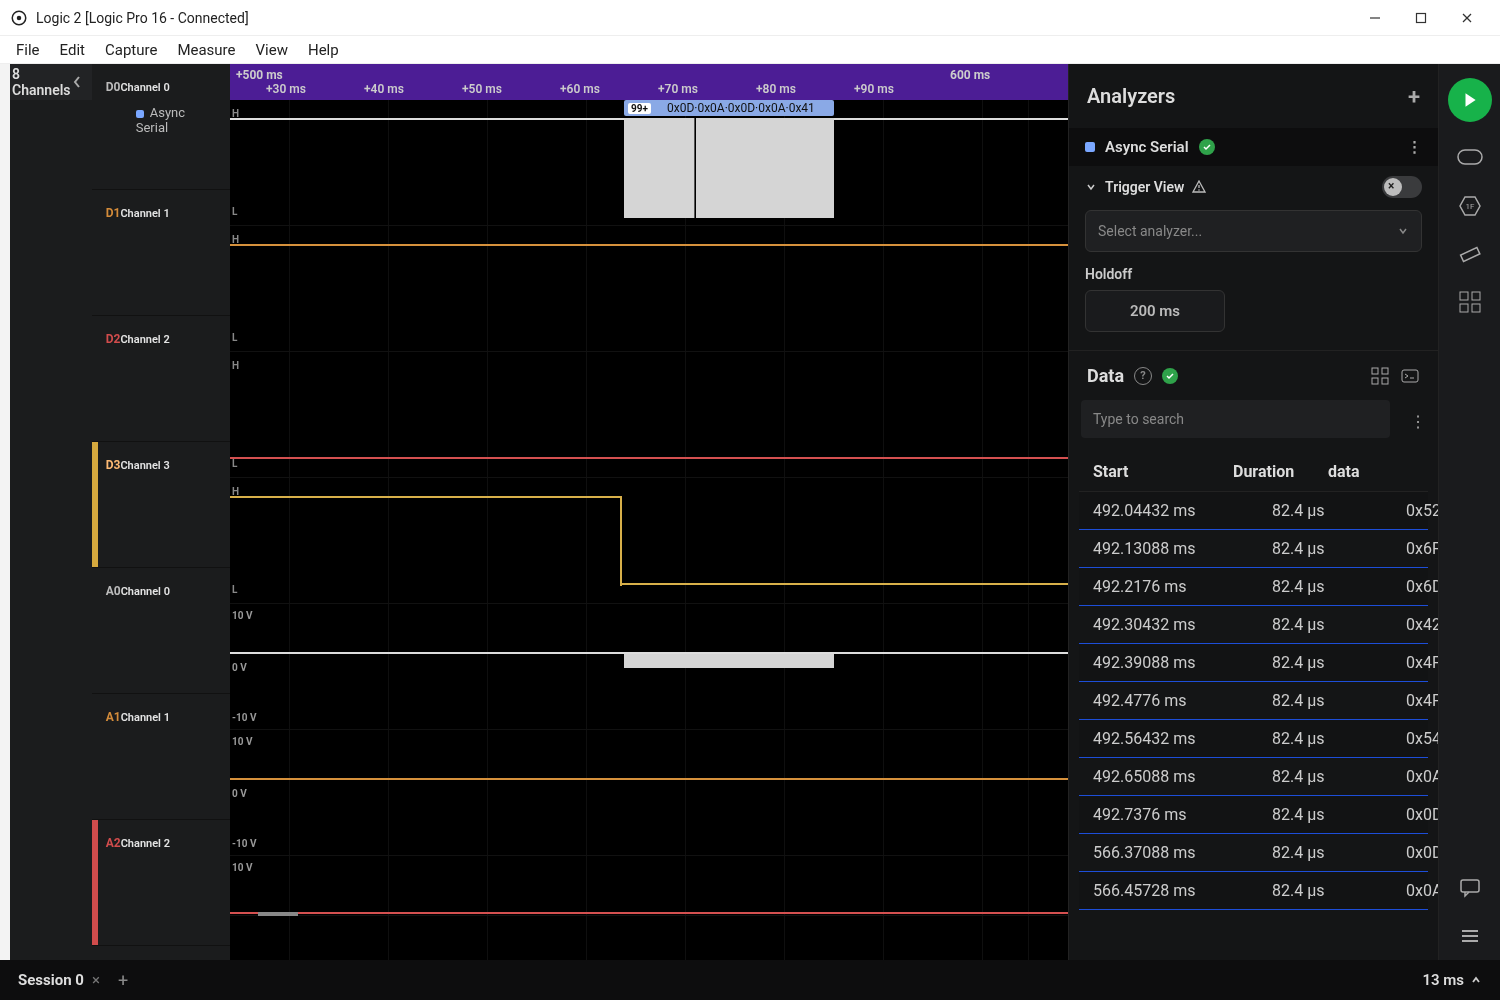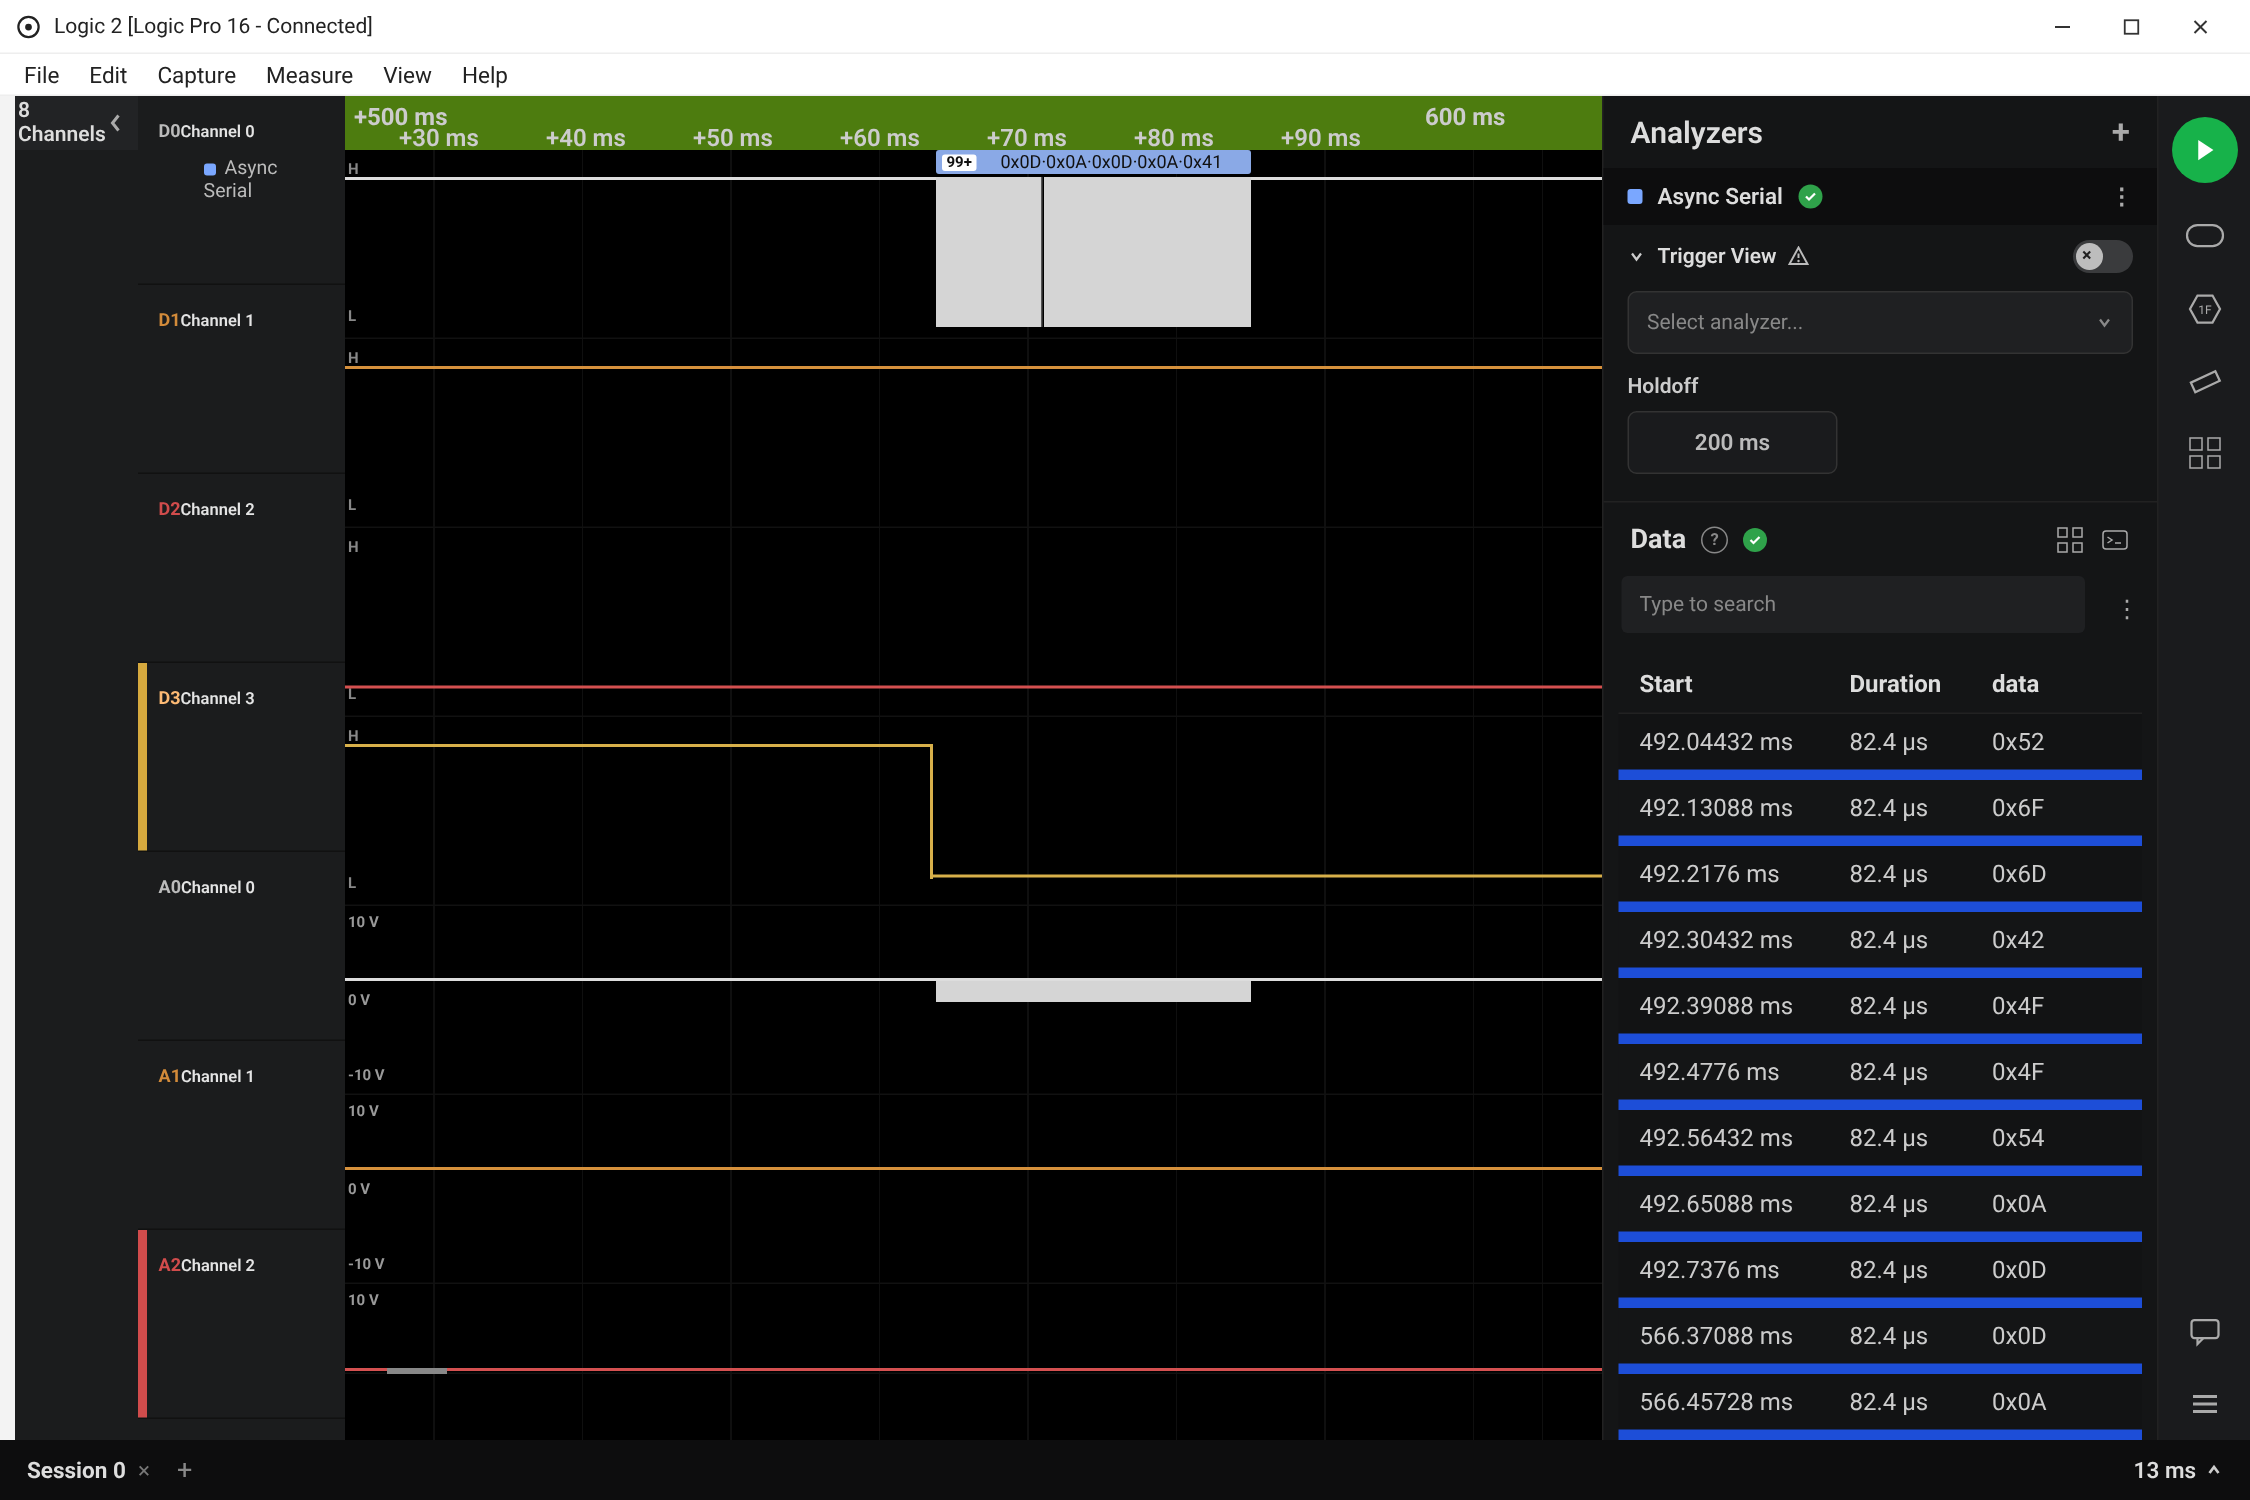--- a/index.html
+++ b/index.html
@@ -29,21 +29,21 @@
 .D0 .chlabel{color:#bbb;} .D0 .ch-band{background:transparent;}
 .D1 .chlabel{color:#d38b3a;} .D1 .ch-band{background:transparent;}
 .D2 .chlabel{color:#d14c4c;} .D2 .ch-band{background:transparent;}
 .D3 .chlabel{color:#fdba74;} .D3 .ch-band{background:#d6a93e;}
 .A0 .chlabel{color:#bbb;} .A0 .ch-band{background:transparent;}
 .A1 .chlabel{color:#d38b3a;} .A1 .ch-band{background:transparent;}
 .A2 .chlabel{color:#d14c4c;} .A2 .ch-band{background:#d14c4c;}
 
 
 .wave { flex: 1; background: #000; position: relative; overflow: hidden; }
-.timescale { height: 36px; background: #4d7c0f; position: relative; color: #ccc; font-size: 16px; }
+.timescale { height: 36px; background: #4c1d95; position: relative; color: #ccc; font-size: 12px; }
 .timescale .major { position:absolute; top:4px; font-weight:700; }
 .timescale .tick { position:absolute; top:18px; font-weight:600; }
 .timescale .end { position:absolute; top:4px; font-weight:700; }
 .wavebody { position: relative; height: calc(100% - 36px); }
 .grid { position:absolute; inset:0; background-image:
   repeating-linear-gradient(to right, rgba(255,255,255,0.06) 0 1px, transparent 1px 99px);
   background-position: -40px 0; }
 .lane { height: 126px; border-bottom: 1px solid #111; position: relative; }
 .hl { position:absolute; left:2px; font-size:10px; font-weight:700; color:#888; }
 .hl.h{top:8px;} .hl.l{bottom:8px;}
@@ -80,21 +80,21 @@
 .inp { height:42px; background:#1a1b1d; border:1px solid #333; border-radius:6px; display:flex; align-items:center; justify-content:center; color:#bbb; font-size:15px; font-weight:600;}
 
 .data-hdr{ display:flex; align-items:center; gap:10px; padding:14px 18px 10px; font-size:18px; font-weight:700;}
 .data-hdr .help{width:18px;height:18px;border:1.5px solid #888;border-radius:50%;display:flex;align-items:center;justify-content:center;font-size:11px;color:#888;}
 .data-hdr .ricons{margin-left:auto;display:flex;gap:10px;color:#aaa;}
 .search { margin:4px 12px 8px; height:38px; background:#1f2022; border-radius:4px; display:flex; align-items:center; padding:0 12px; color:#888; font-size:14px;}
 .searchwrap{display:flex;align-items:center;gap:8px;}
 .table { margin:6px 10px 0; font-size:16px; color:#ccc; }
 .thd{ display:flex; padding:10px 14px; font-weight:700; color:#ddd; border-bottom:1px solid #222;}
 .thd .c1{flex:0 0 140px;} .thd .c2{flex:0 0 95px;} .thd .c3{flex:1;}
-.trow{ display:flex; padding:9px 14px; border-bottom:7px solid #1d4ed8; background:#121314;}
+.trow{ display:flex; padding:9px 14px; border-bottom:1px solid #1d4ed8; background:#121314;gap:39px;}
 .trow:nth-child(even){background:#141516;}
 .trow .c1{flex:0 0 140px;} .trow .c2{flex:0 0 95px;} .trow .c3{flex:1;}
 
 
 .toolcol { width: 62px; background:#1a1b1d; border-left:1px solid #222; display:flex; flex-direction:column; align-items:center; gap:24px; padding-top:14px;}
 .runbtn { width:44px; height:44px; border-radius:50%; background:#17b24a; display:flex; align-items:center; justify-content:center;}
 .runbtn svg{width:18px;height:18px;fill:#fff;}
 .toolicon{ width:28px; height:24px; color:#aaa; display:flex; align-items:center; justify-content:center;}
 .toolcol .spacer{flex:1;}
 

